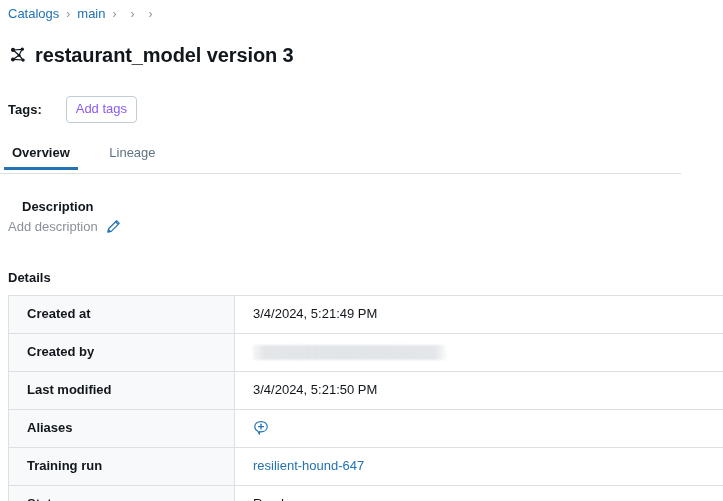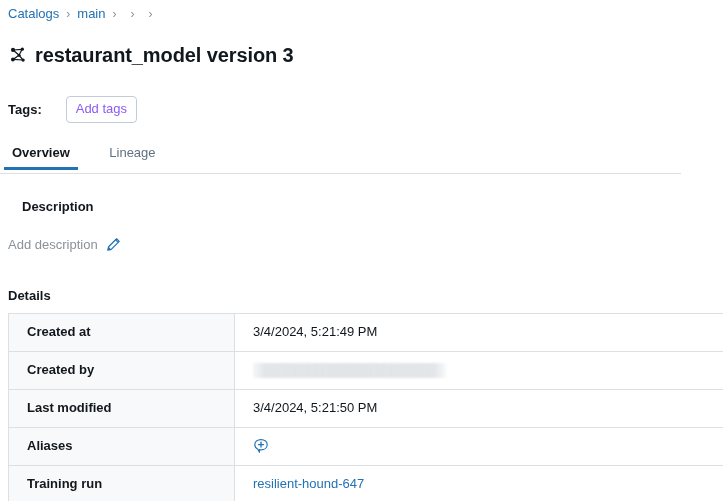--- a/index.html
+++ b/index.html
@@ -140,21 +140,21 @@
     font-size: 13px;
     font-weight: 700;
     color: #11171C;
     padding-left: 8px;
   }
   .desc-heading { margin-top: 25px; padding-left: 22px; }
   .desc-row {
     display: flex;
     align-items: center;
     padding-left: 8px;
-    margin-top: 22px;
+    margin-top: 4px;
   }
   .desc-placeholder {
     font-size: 13px;
     line-height: 18px;
     color: #8A9199;
   }
   .pencil-icon {
     width: 15px;
     height: 15px;
     margin-left: 8px;

